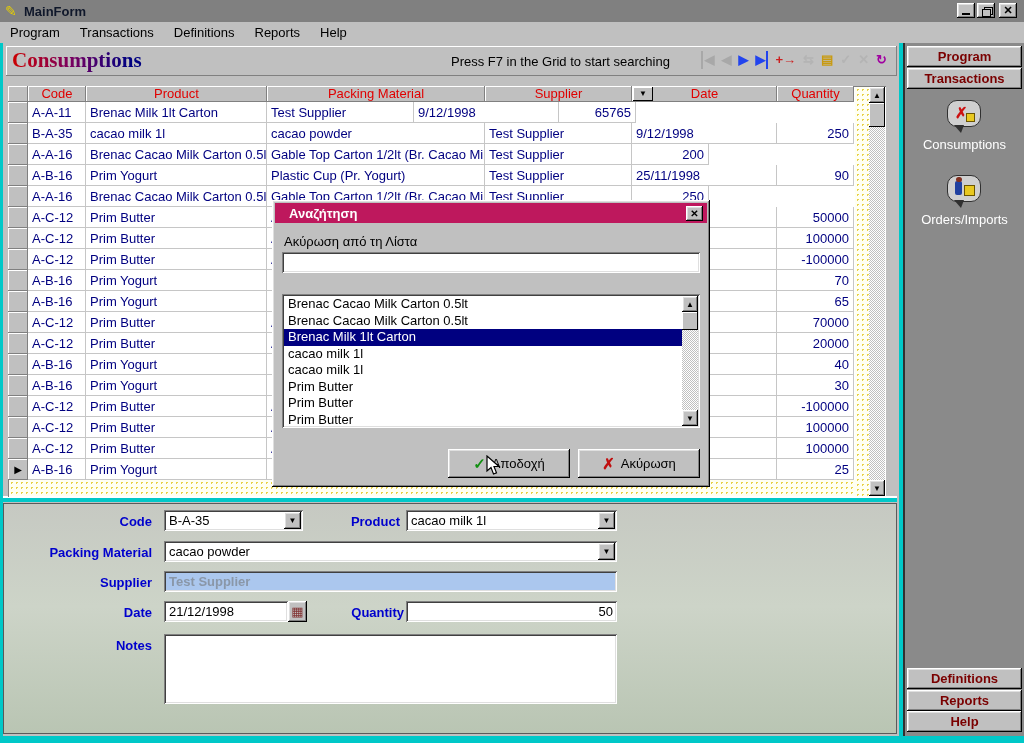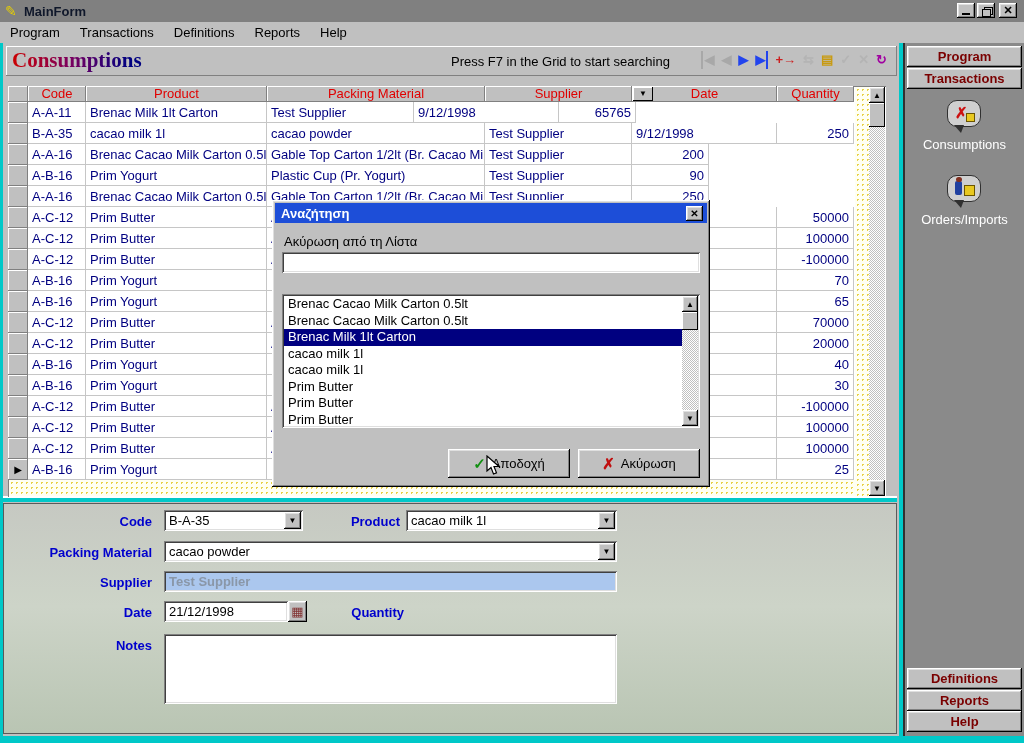--- a/index.html
+++ b/index.html
@@ -57,22 +57,22 @@
   .dither { background-color:#c0c0c0;
     background-image: linear-gradient(45deg,#fff 25%,transparent 25%,transparent 75%,#fff 75%),
                       linear-gradient(45deg,#fff 25%,transparent 25%,transparent 75%,#fff 75%);
     background-size:2px 2px; background-position:0 0,1px 1px; }
   .sb-btn { background:#c0c0c0; box-shadow: inset -1px -1px 0 #000, inset 1px 1px 0 #fff, inset -2px -2px 0 #808080, inset 2px 2px 0 #dfdfdf;
             display:flex; align-items:center; justify-content:center; font-size:8px; color:#000; }
   
   .teal { background:#00c8c8; }
   
   #dialog { left:272px; top:200px; width:438px; height:287px; }
-  #dlg-title { left:3px; top:3px; width:432px; height:20px; background:#1d4ed8; color:#fff; font-weight:bold;
-               display:flex; align-items:center; padding-left:6px; }
+  #dlg-title { left:3px; top:3px; width:432px; height:20px; background:#be185d; color:#fff; font-weight:bold;
+               display:flex; align-items:center; padding-left:14px; }
   #dlg-close { right:7px; top:6px; width:17px; height:15px; font-size:10px; }
   #dlg-label { left:12px; top:34px; color:#000; }
   #dlg-input { left:10px; top:52px; width:418px; height:21px; }
   #dlg-list  { left:10px; top:94px; width:418px; height:134px; }
   .lst-item { height:16.5px; line-height:16px; padding-left:4px; color:#000; white-space:nowrap; overflow:hidden; width:398px;}
   .lst-item.sel { background:#000080; color:#fff; }
   .dlg-btn { width:122px; height:29px; display:flex; align-items:center; justify-content:center; gap:6px; color:#000; }
   
   #form-panel { left:3px; top:503px; width:894px; height:231px; border:1px solid #5a5a5a;
      background:linear-gradient(180deg,#c6c9c2 0%, #cdd4c8 45%, #b9c5b3 100%); }
@@ -178,20 +178,21 @@
           <div class="dcell" style="width: 218px;">Gable Top Carton 1/2lt (Br. Cacao Milk)</div>
           <div class="dcell" style="width: 147px;">Test Supplier</div>
           <div class="dcell num" style="width: 77px;">200</div>
         </div>
         <div class="grid-row">
           <div class="selcell" style="width: 20px;"></div>
           <div class="dcell" style="width: 58px;">A-B-16</div>
           <div class="dcell" style="width: 181px;">Prim Yogurt</div>
           <div class="dcell" style="width: 218px;">Plastic Cup (Pr. Yogurt)</div>
           <div class="dcell" style="width: 147px;">Test Supplier</div>
+          <div class="dcell" style="width: 145px;">25/11/1998</div>
           <div class="dcell num" style="width: 77px;">90</div>
         </div>
         <div class="grid-row">
           <div class="selcell" style="width: 20px;"></div>
           <div class="dcell" style="width: 58px;">A-A-16</div>
           <div class="dcell" style="width: 181px;">Brenac Cacao Milk Carton 0.5lt</div>
           <div class="dcell" style="width: 218px;">Gable Top Carton 1/2lt (Br. Cacao Milk)</div>
           <div class="dcell" style="width: 147px;">Test Supplier</div>
           <div class="dcell num" style="width: 77px;">250</div>
         </div>
@@ -351,20 +352,23 @@
     </div>
 
     <span class="flabel" style="left:0; top:101px; width:148px;">Date</span>
     <div class="field" style="left:160px; top:97px; width:124px; height:21px;">
       <span>21/12/1998</span>
     </div>
     <div class="abs raised" style="left:284px; top:97px; width:19px; height:21px; display:flex; align-items:center; justify-content:center;">
       <span style="color:#803030; font-size:13px;">▦</span>
     </div>
     <span class="flabel" style="left:330px; top:101px; width:70px;">Quantity</span>
+    <div class="field num" style="left:402px; top:97px; width:211px; height:21px; text-align:right;">
+      <span>50</span>
+    </div>
 
     <span class="flabel" style="left:0; top:134px; width:148px;">Notes</span>
     <div class="field" style="left:160px; top:130px; width:453px; height:70px;">
       <span></span>
     </div>
   </div>
 
   <div id="sidebar" class="abs">
     <div class="side-btn raised" style="top:3px;">
         <span>Program</span>

